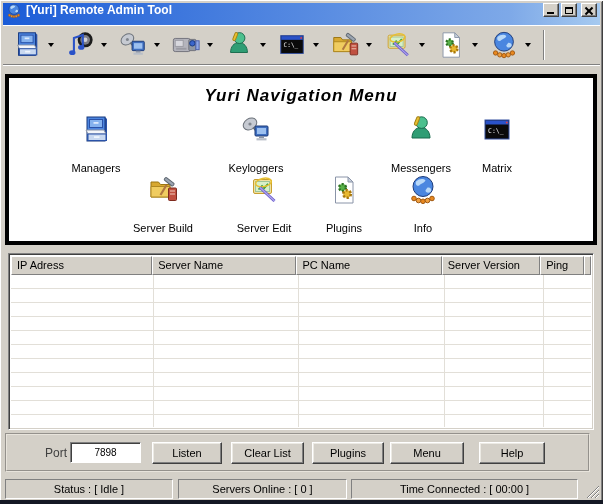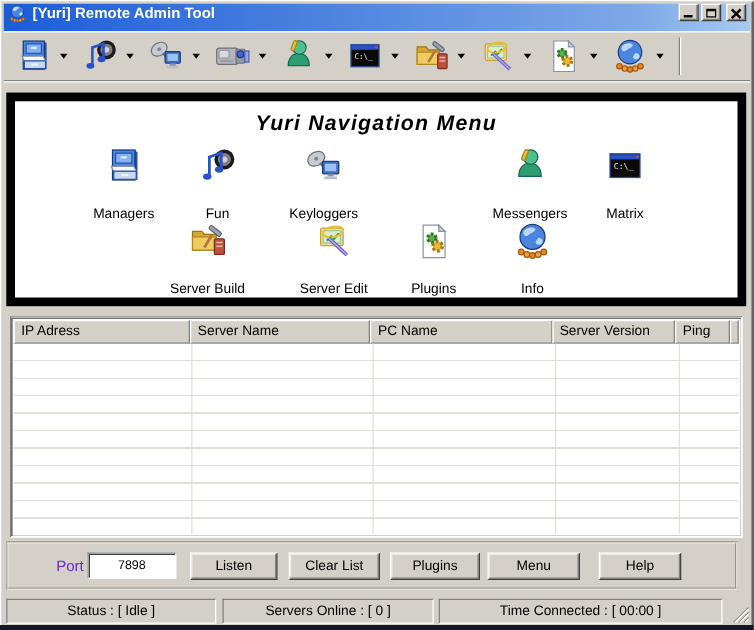--- a/index.html
+++ b/index.html
@@ -38,39 +38,39 @@
     border-top:1px solid #fff; display:flex; align-items:center; padding-left:6px;
   }
   .tbgroup { display:flex; align-items:center; margin-right:5px; }
   .tbbtn { width:36px; height:34px; background:transparent; border:none; display:flex; align-items:center; justify-content:center; padding:0; }
   .tbbtn svg { width:30px; height:30px; }
   .tbarrow { width:12px; height:20px; background:transparent; border:none; display:flex; align-items:center; justify-content:center; padding:0; }
   .tri { width:0; height:0; border-left:3px solid transparent; border-right:3px solid transparent; border-top:4px solid #000; }
   .tbsep { width:2px; height:30px; margin-left:4px; border-left:1px solid #808080; border-right:1px solid #fff; }
   .tbedge { position:absolute; left:3px; right:3px; top:64px; height:2px; border-top:1px solid #808080; border-bottom:1px solid #fff; }
   
-  .navpanel { position:absolute; left:5px; top:74px; width:592px; height:171px; background:#fff; border:7px solid #000000; }
+  .navpanel { position:absolute; left:5px; top:74px; width:592px; height:171px; background:#fff; border:4px solid #000000; }
   .navtitle { position:absolute; top:8px; left:0; width:100%; text-align:center;
     font-size:17px; font-weight:bold; font-style:italic; letter-spacing:1px; color:#000; }
   .navitem { position:absolute; width:80px; text-align:center; cursor:default; }
   .navitem svg { width:32px; height:32px; display:block; margin:0 auto; }
   .navlabel { font-size:11px; color:#000; margin-top:16px; white-space:nowrap; }
   
   .listview { position:absolute; left:8px; top:253px; width:586px; height:177px;
     border:1px solid; border-color:#808080 #fff #fff #808080;
     box-shadow: inset 1px 1px 0 #404040, inset -1px -1px 0 #d4d0c8; background:#fff; }
   .lvheader { position:absolute; left:2px; top:2px; right:2px; height:19px; display:flex;justify-content:flex-end; }
   .lvcol { background:#d4d0c8; border:1px solid; border-color:#fff #808080 #808080 #fff;
     font-size:11px; color:#000; padding:2px 0 0 5px; white-space:nowrap; overflow:hidden; }
   .lvbody { position:absolute; left:2px; right:2px; top:21px; bottom:2px;
     background:repeating-linear-gradient(to bottom,#ffffff 0px,#ffffff 13px,#e2dfd8 13px,#e2dfd8 14px); }
   .vline { position:absolute; top:0; bottom:0; width:1px; background:#e2dfd8; }
   
   .controlbar { position:absolute; left:5px; top:433px; width:585px; height:39px; border:2px groove #e8e4dc; }
-  .portlabel { position:absolute; left:38px; top:11px; font-size:12px; color:#6d28d9; }
+  .portlabel { position:absolute; left:38px; top:11px; font-size:12px; color:#404040; }
   .portinput { position:absolute; left:63px; top:7px; width:71px; height:21px; background:#fff;
     border:1px solid; border-color:#808080 #fff #fff #808080; box-shadow:inset 1px 1px 0 #404040;
     text-align:center; font-size:10px; font-family:"Liberation Sans",sans-serif; }
   .pushbtn { position:absolute; top:7px; height:22px; background:#d4d0c8; border:1px solid;
     border-color:#fff #404040 #404040 #fff; box-shadow:inset -1px -1px 0 #808080, inset 1px 1px 0 #eceae4;
     font-size:11px; font-family:"Liberation Sans",sans-serif; color:#000; }
   
   .statusbar { position:absolute; left:0; right:0; top:476px; height:24px; }
   .statpanel { position:absolute; top:3px; height:20px; border:1px solid; border-color:#808080 #fff #fff #808080;
     display:flex; align-items:center; justify-content:center; font-size:11px; color:#000; }
@@ -293,26 +293,20 @@
   <div class="tbedge"></div>
 
   <div class="navpanel">
     <div class="navtitle">Yuri Navigation Menu</div>
 
     <div class="navitem" style="left:47px;top:36px">
         <svg>
           <use href="#i-managers"></use>
         </svg>
         <div class="navlabel">Managers</div>
-      </div>
-    <div class="navitem" style="left:122px;top:36px">
-        <svg>
-          <use href="#i-fun"></use>
-        </svg>
-        <div class="navlabel">Fun</div>
       </div>
     <div class="navitem" style="left:207px;top:36px">
         <svg>
           <use href="#i-keyloggers"></use>
         </svg>
         <div class="navlabel">Keyloggers</div>
       </div>
     <div class="navitem" style="left:372px;top:36px">
         <svg>
           <use href="#i-messengers"></use>

